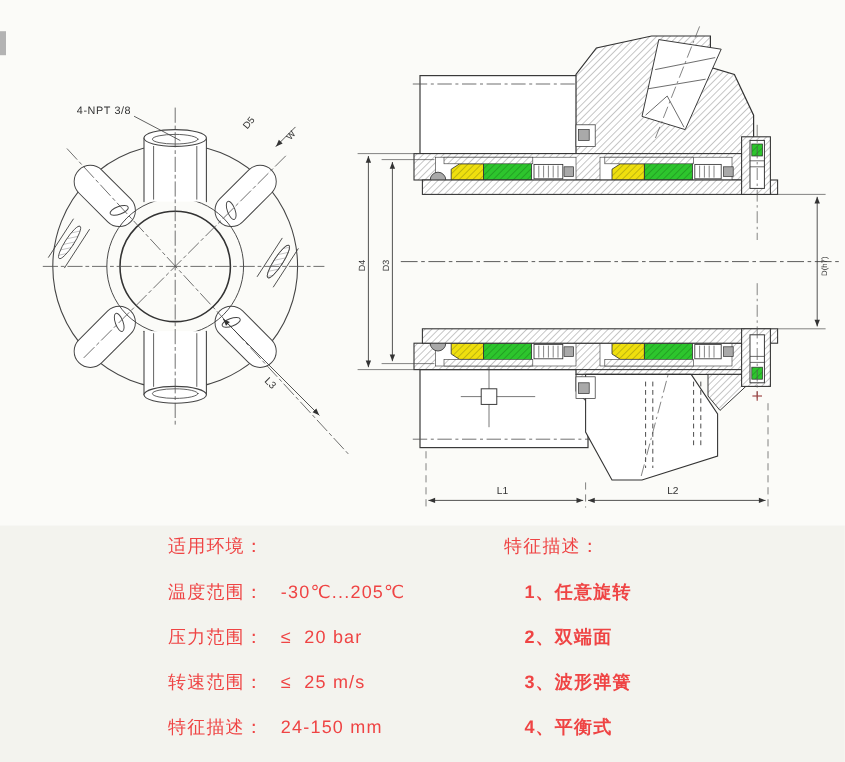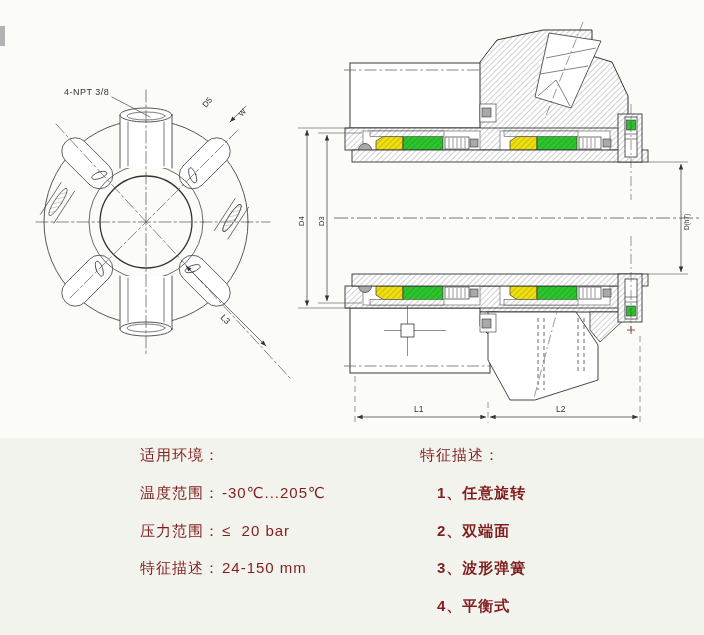--- a/index.html
+++ b/index.html
@@ -4,26 +4,26 @@
 <style>
   html,body{margin:0;padding:0;}
   body{
     width:704px;height:635px;position:relative;overflow:hidden;
     background:#fbfbf8;
     font-family:"Liberation Sans","DejaVu Sans",sans-serif;
   }
   .bottom-bg{position:absolute;left:0;top:438px;width:704px;height:197px;background:#f3f3ee;}
   .corner-artifact{position:absolute;left:0;top:26px;width:5px;height:20px;background:#b3b3b3;}
   svg{position:absolute;left:0;top:0;}
-  .textcol{position:absolute;color:#7f1d1d;font-size:15px;letter-spacing:1px;}
+  .textcol{position:absolute;color:#ef4444;font-size:15px;letter-spacing:1px;}
   .specs{left:140px;top:446px;width:260px;}
   .features{left:420px;top:446px;width:240px;}
   .trow{margin-bottom:17.5px;white-space:nowrap;height:20px;}
   .tlabel{display:inline-block;min-width:80px;text-align:center;}
-  .tvalue{display:inline-block;margin-left:2px;}
+  .tvalue{display:inline-block;margin-left:14px;}
   .feat-item{margin-left:17px;font-weight:bold;}
   .title-row{margin-bottom:18px;}
 </style>
 </head>
 <body>
 
 <div class="bottom-bg"></div>
 <div class="corner-artifact"></div>
 
 <svg width="704" height="445" viewBox="0 0 704 445">
@@ -291,20 +291,23 @@
 
 <div class="textcol specs">
   <div class="trow title-row">适用环境：</div>
   <div class="trow">
     <span class="tlabel">温度范围：</span><span class="tvalue">-30℃...205℃</span>
   </div>
   <div class="trow">
     <span class="tlabel">压力范围：</span><span class="tvalue">≤&nbsp;&nbsp;20 bar</span>
   </div>
   <div class="trow">
+    <span class="tlabel">转速范围：</span><span class="tvalue">≤&nbsp;&nbsp;25 m/s</span>
+  </div>
+  <div class="trow">
     <span class="tlabel">特征描述：</span><span class="tvalue">24-150 mm</span>
   </div>
 </div>
 
 <div class="textcol features">
   <div class="trow title-row">特征描述：</div>
   <div class="trow feat-item">1、任意旋转</div>
   <div class="trow feat-item">2、双端面</div>
   <div class="trow feat-item">3、波形弹簧</div>
   <div class="trow feat-item">4、平衡式</div>

